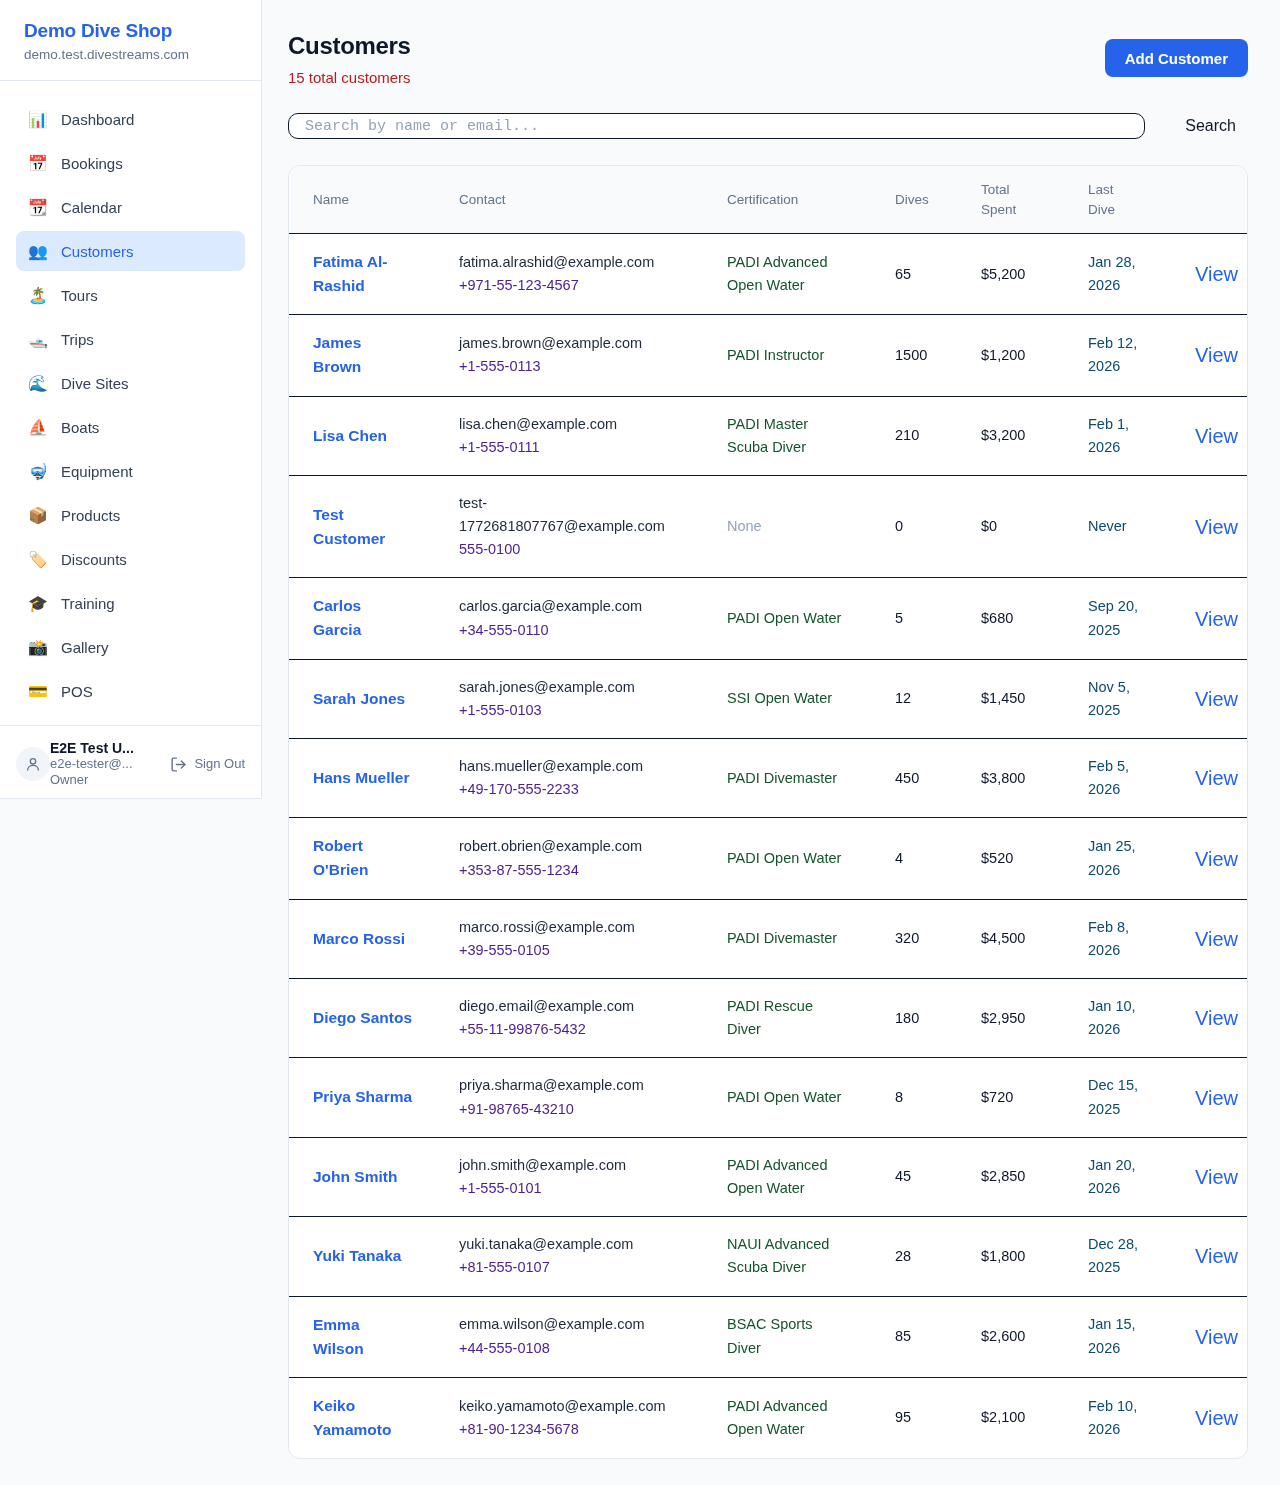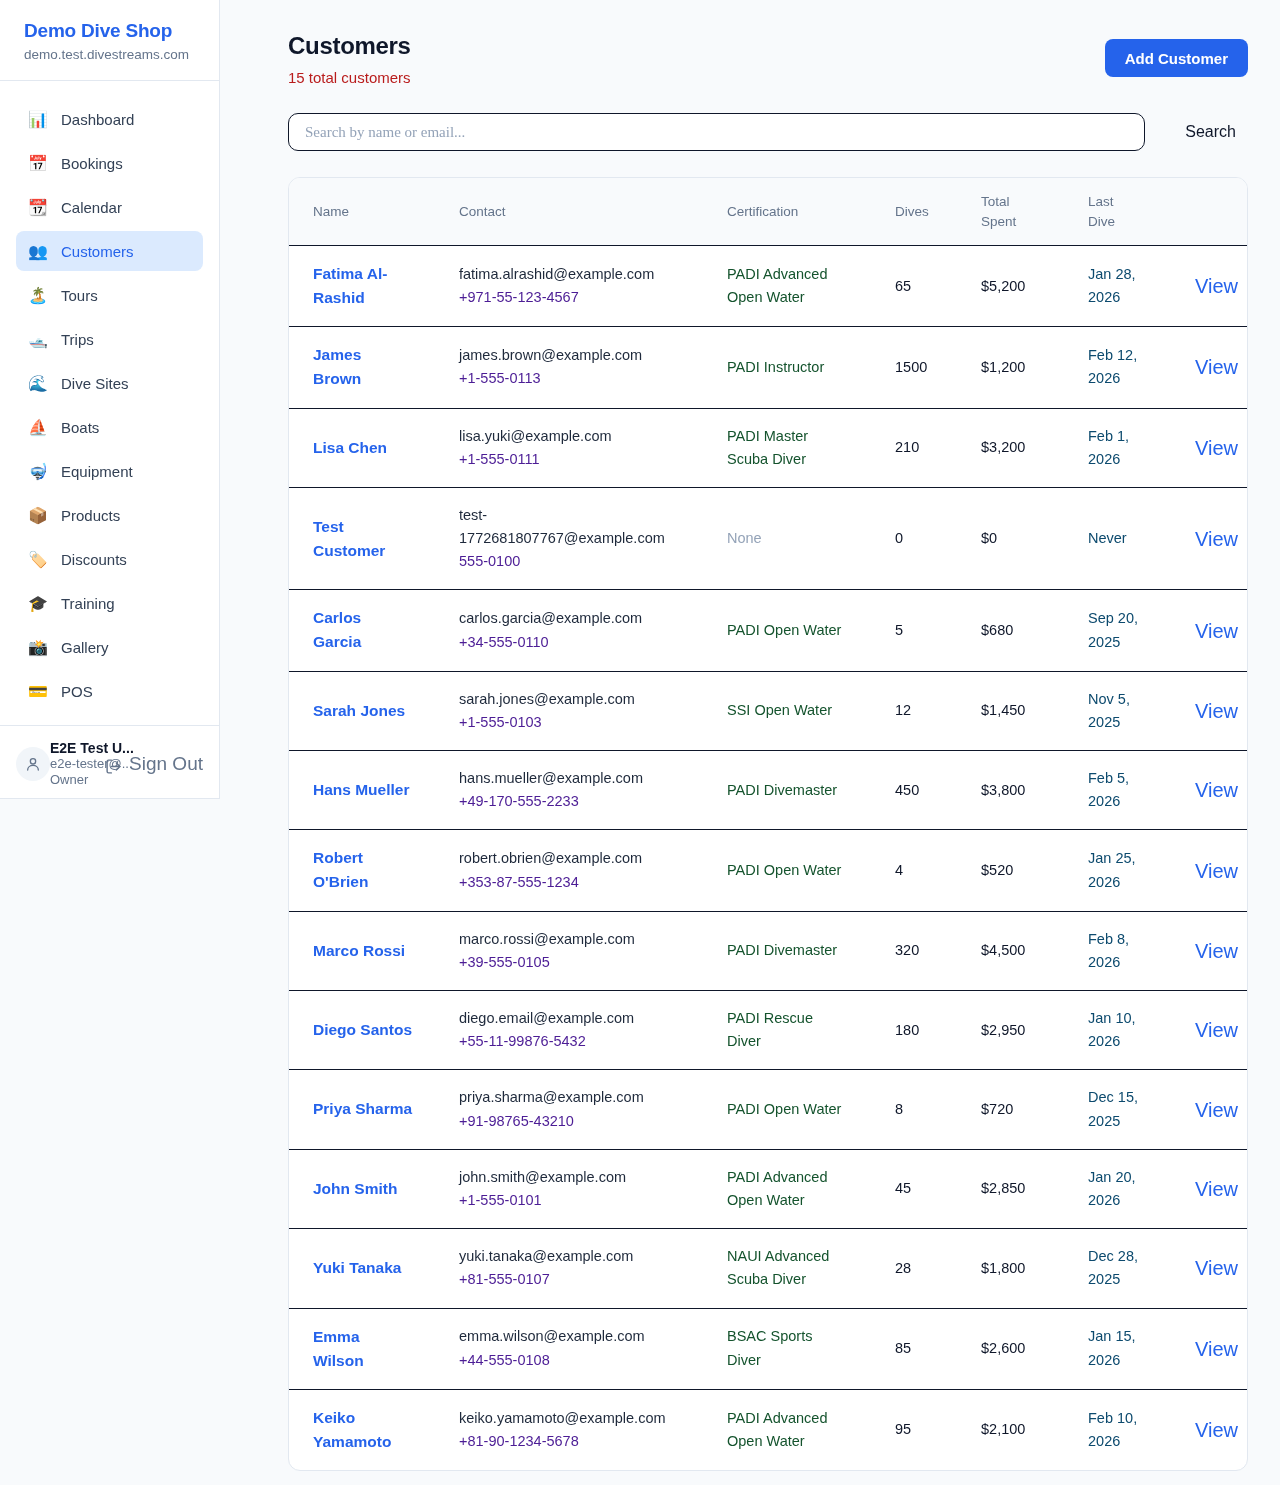--- a/index.html
+++ b/index.html
@@ -8,21 +8,21 @@
     font-family: "Liberation Sans", sans-serif;
     background: #f8fafc;
     color: #0f172a;
     position: relative;
     overflow: hidden;
   }
 
   
   .sidebar {
     position: absolute; top: 0; left: 0;
-    width: 220px; height: 799px;
+    width: 262px; height: 799px;
     background: #ffffff;
     border-right: 1px solid #e2e8f0;
     border-bottom: 1px solid #e2e8f0;
     display: flex; flex-direction: column;
   }
   .sidebar-header { padding: 20px 24px 18px 24px; border-bottom: 1px solid #e2e8f0; }
   .brand-title { color: #2563eb; font-size: 19px; font-weight: 700; letter-spacing: -0.2px; }
   .brand-sub { color: #64748b; font-size: 13.5px; margin-top: 5px; }
   .nav { padding: 18px 16px 10px 16px; flex: 1 1 auto; }
   .nav-item {
@@ -40,45 +40,45 @@
   }
   .avatar {
     width: 34px; height: 34px; border-radius: 50%;
     background: #f1f5f9; flex: 0 0 auto;
     display: flex; align-items: center; justify-content: center;
   }
   .user-meta { flex: 1 1 auto; min-width: 0; }
   .user-name { font-size: 14px; font-weight: 700; color: #0f172a; white-space: nowrap; }
   .user-email, .user-role { font-size: 13px; color: #64748b; line-height: 1.25; white-space: nowrap; }
   .signout {
-    display: flex; align-items: flex-end; gap: 7px;
-    color: #64748b; font-size: 19px; cursor: pointer; flex: 0 0 auto;
+    display: flex; align-items: flex-start; gap: 7px;
+    color: #64748b; font-size: 13px; cursor: pointer; flex: 0 0 auto;
   }
 
   
   .main { position: absolute; left: 256px; top: 0; width: 1024px; padding: 32px 32px 0 32px; }
   .page-header { display: flex; justify-content: space-between; align-items: flex-start; }
   .page-title { font-size: 24px; font-weight: 700; color: #0f172a; letter-spacing: -0.3px; }
   .page-subtitle { font-size: 15px; color: #b91c1c; margin-top: 9px; }
   .btn-primary {
     background: #2563eb; color: #ffffff;
     font-size: 15px; font-weight: 600;
     font-family: "Liberation Sans", sans-serif;
     border: none; border-radius: 8px;
     height: 38px; padding: 0 20px;
     margin-top: 7px; cursor: pointer; margin-left: 17px;
   }
 
   .search-row { display: flex; align-items: center; margin-top: 27px; }
   .search-input {
-    flex: 1 1 auto; height: 38px;
+    flex: 1 1 auto; height: 26px;
     border: 1px solid #0f172a; border-radius: 10px;
     background: #ffffff; padding: 8px 16px;
     font-size: 15px; color: #0f172a;
-    font-family: Liberation Serif, serif;
+    font-family: Liberation Mono, monospace;
     outline: none;
   }
   .search-input::placeholder { color: #94a3b8; }
   .search-btn {
     background: transparent; border: none;
     font-size: 16px; color: #0f172a;
     font-family: "Liberation Sans", sans-serif;
     margin-left: 28px; padding: 0 12px; cursor: pointer;
   }
 
@@ -282,21 +282,21 @@
       <td class="cell-last">Feb 12, 2026</td>
       <td class="cell-view">
         <a class="view-link" href="#">View</a>
       </td>
     </tr>
           <tr>
       <td class="cell-name">
         <a class="name-link" href="#">Lisa Chen</a>
       </td>
       <td class="cell-contact">
-        <div class="email">lisa.yuki@example.com</div>
+        <div class="email">lisa.chen@example.com</div>
         <div class="phone">+1-555-0111</div>
       </td>
       <td class="cell-cert">PADI Master Scuba Diver</td>
       <td class="cell-dives">210</td>
       <td class="cell-total">$3,200</td>
       <td class="cell-last">Feb 1, 2026</td>
       <td class="cell-view">
         <a class="view-link" href="#">View</a>
       </td>
     </tr>

